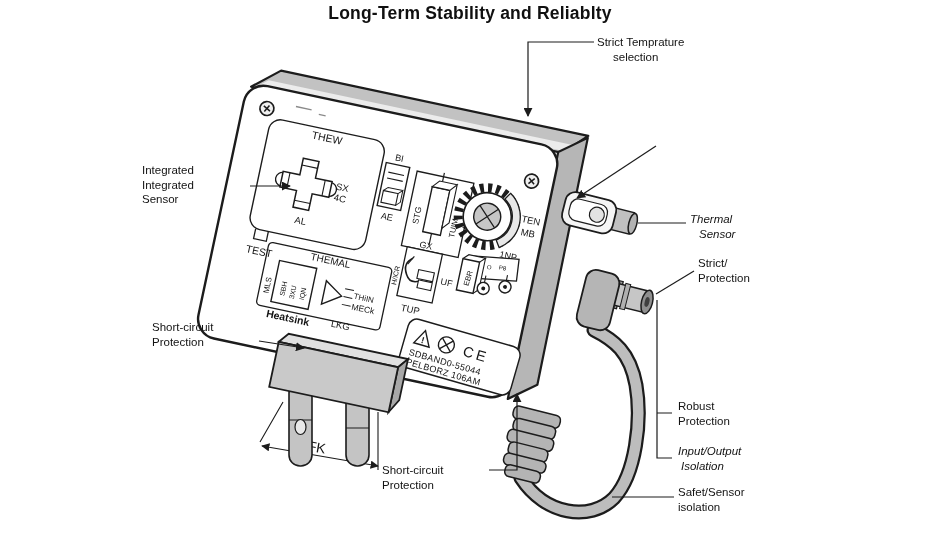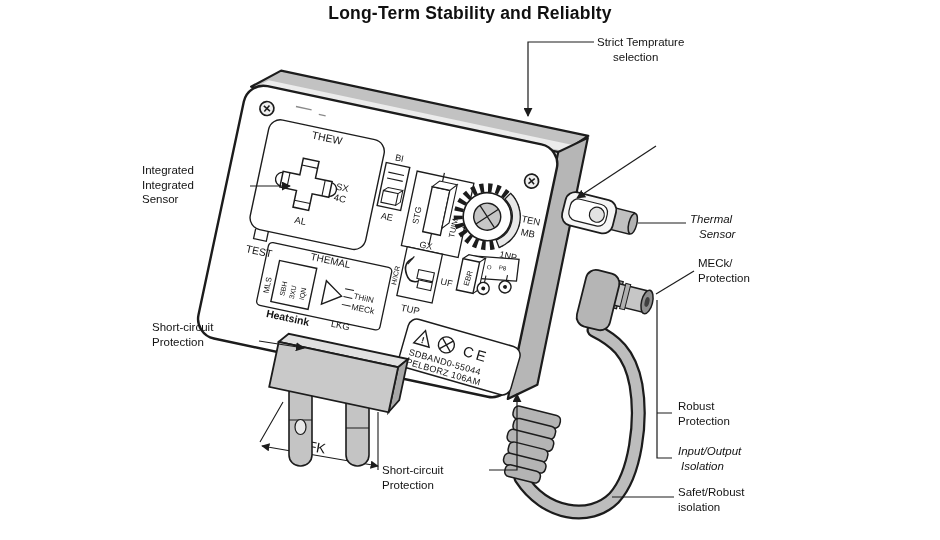--- a/index.html
+++ b/index.html
@@ -219,36 +219,36 @@
     <div style="margin-left:16px">selection</div>
   </div>
 
 
   <div class="callout" style="left:690px;top:212px;font-style:italic;">
     <div>Thermal</div>
     <div style="margin-left:9px">Sensor</div>
   </div>
 
   <div class="callout" style="left:698px;top:256px;">
-    <div>MECk/</div>
+    <div>Strict/</div>
     <div>Protection</div>
   </div>
 
   <div class="callout" style="left:678px;top:399px;">
     <div>Robust</div>
     <div>Protection</div>
   </div>
 
   <div class="callout" style="left:678px;top:444px;font-style:italic;">
     <div>Input/Output</div>
     <div style="margin-left:3px">Isolation</div>
   </div>
 
   <div class="callout" style="left:678px;top:485px;">
-    <div>Safet/Robust</div>
+    <div>Safet/Sensor</div>
     <div>isolation</div>
   </div>
 
   <div class="callout center" style="left:142px;top:163px;width:112px;">
     <div>Integrated</div>
     <div>Integrated</div>
     <div>Sensor</div>
   </div>
 
   <div class="callout center" style="left:152px;top:320px;width:108px;">

